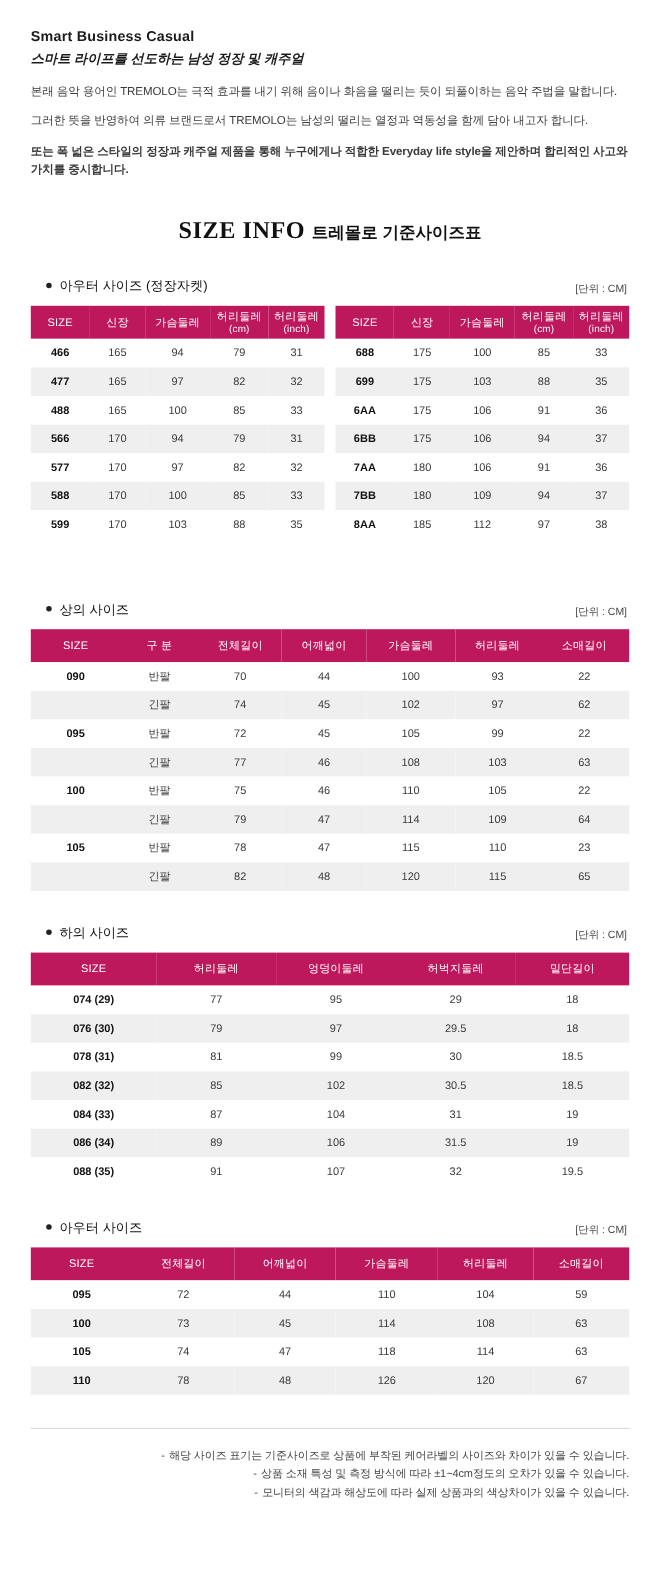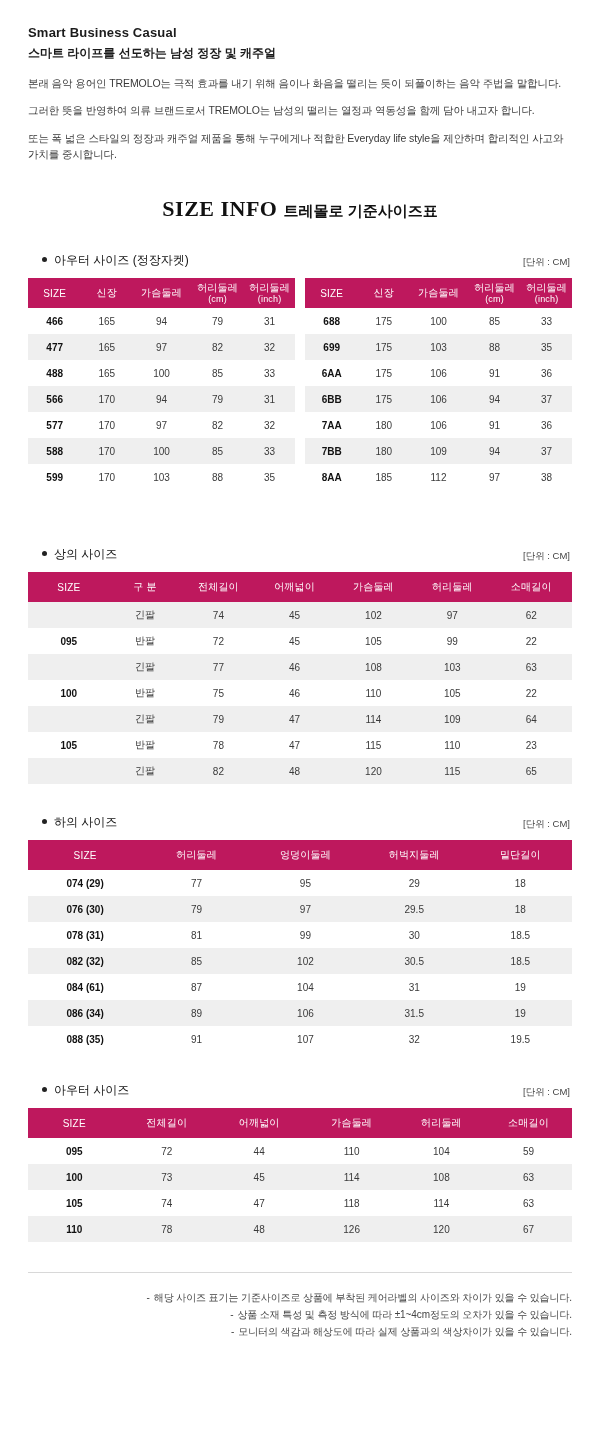--- a/index.html
+++ b/index.html
@@ -24,29 +24,30 @@
     font-weight: bold;
     color: #1b1b1b;
     letter-spacing: 0.2px;
     margin: 0 0 5px 0;
   }
   .brand-sub {
     font-size: 12px;
     font-weight: bold;
     color: #1b1b1b;
     margin: 0 0 13px 0;
+    font-style: italic;
   }
   .intro-p {
     font-size: 10.5px;
     line-height: 1.55;
     color: #3a3a3a;
     margin: 0 0 11px 0;
     letter-spacing: -0.1px;
   }
-  .intro-p:last-of-type { margin-bottom: 0; }
+  .intro-p:last-of-type { margin-bottom: 0; font-weight: bold; }
 
   .size-info-head {
     text-align: center;
     margin: 34px 0 30px 0;
   }
   .size-info-head .en {
     font-size: 22px;
     font-weight: bold;
     letter-spacing: 0.5px;
     color: #111;
@@ -340,20 +341,29 @@
             <th>SIZE</th>
             <th>구 분</th>
             <th>전체길이</th>
             <th>어깨넓이</th>
             <th>가슴둘레</th>
             <th>허리둘레</th>
             <th>소매길이</th>
           </tr>
         </thead>
       <tbody>
+          <tr class="odd">
+            <td class="size-col">090</td>
+            <td>반팔</td>
+            <td>70</td>
+            <td>44</td>
+            <td>100</td>
+            <td>93</td>
+            <td>22</td>
+          </tr>
           <tr class="even">
             <td class="size-col"></td>
             <td>긴팔</td>
             <td>74</td>
             <td>45</td>
             <td>102</td>
             <td>97</td>
             <td>62</td>
           </tr>
           <tr class="odd">
@@ -461,21 +471,21 @@
             <td>18.5</td>
           </tr>
           <tr class="even">
             <td class="size-col">082 (32)</td>
             <td>85</td>
             <td>102</td>
             <td>30.5</td>
             <td>18.5</td>
           </tr>
           <tr class="odd">
-            <td class="size-col">084 (61)</td>
+            <td class="size-col">084 (33)</td>
             <td>87</td>
             <td>104</td>
             <td>31</td>
             <td>19</td>
           </tr>
           <tr class="even">
             <td class="size-col">086 (34)</td>
             <td>89</td>
             <td>106</td>
             <td>31.5</td>

